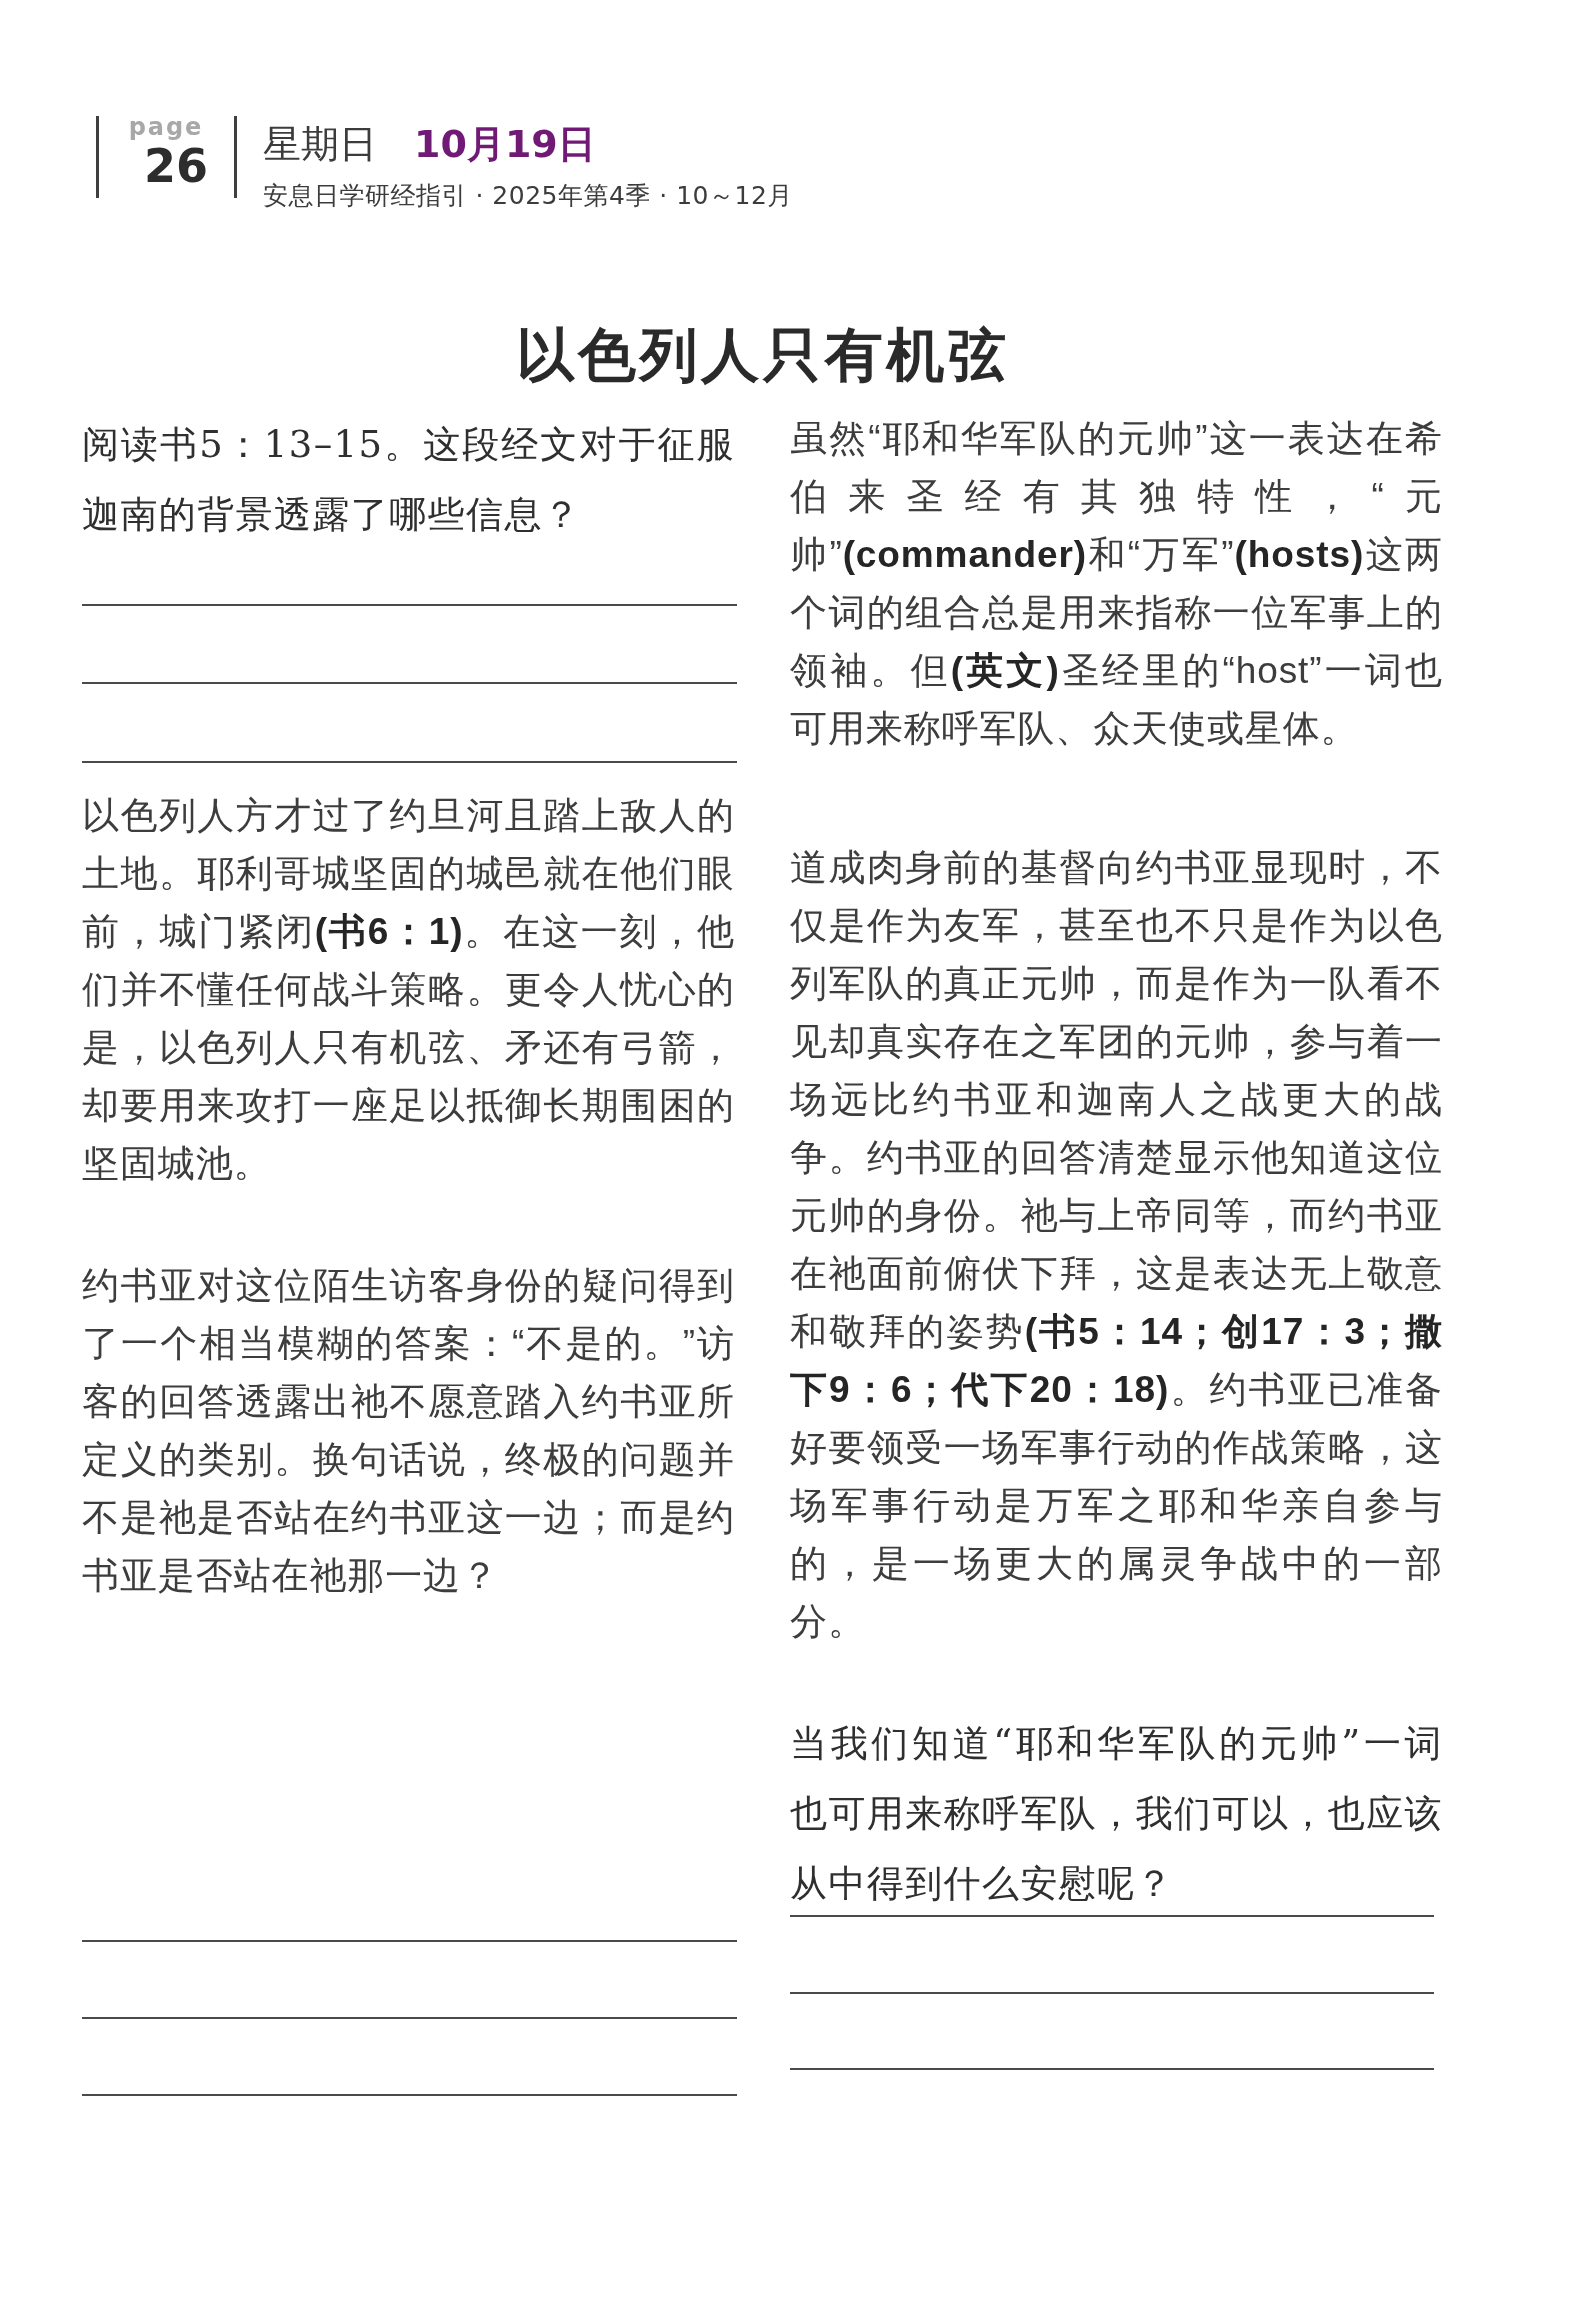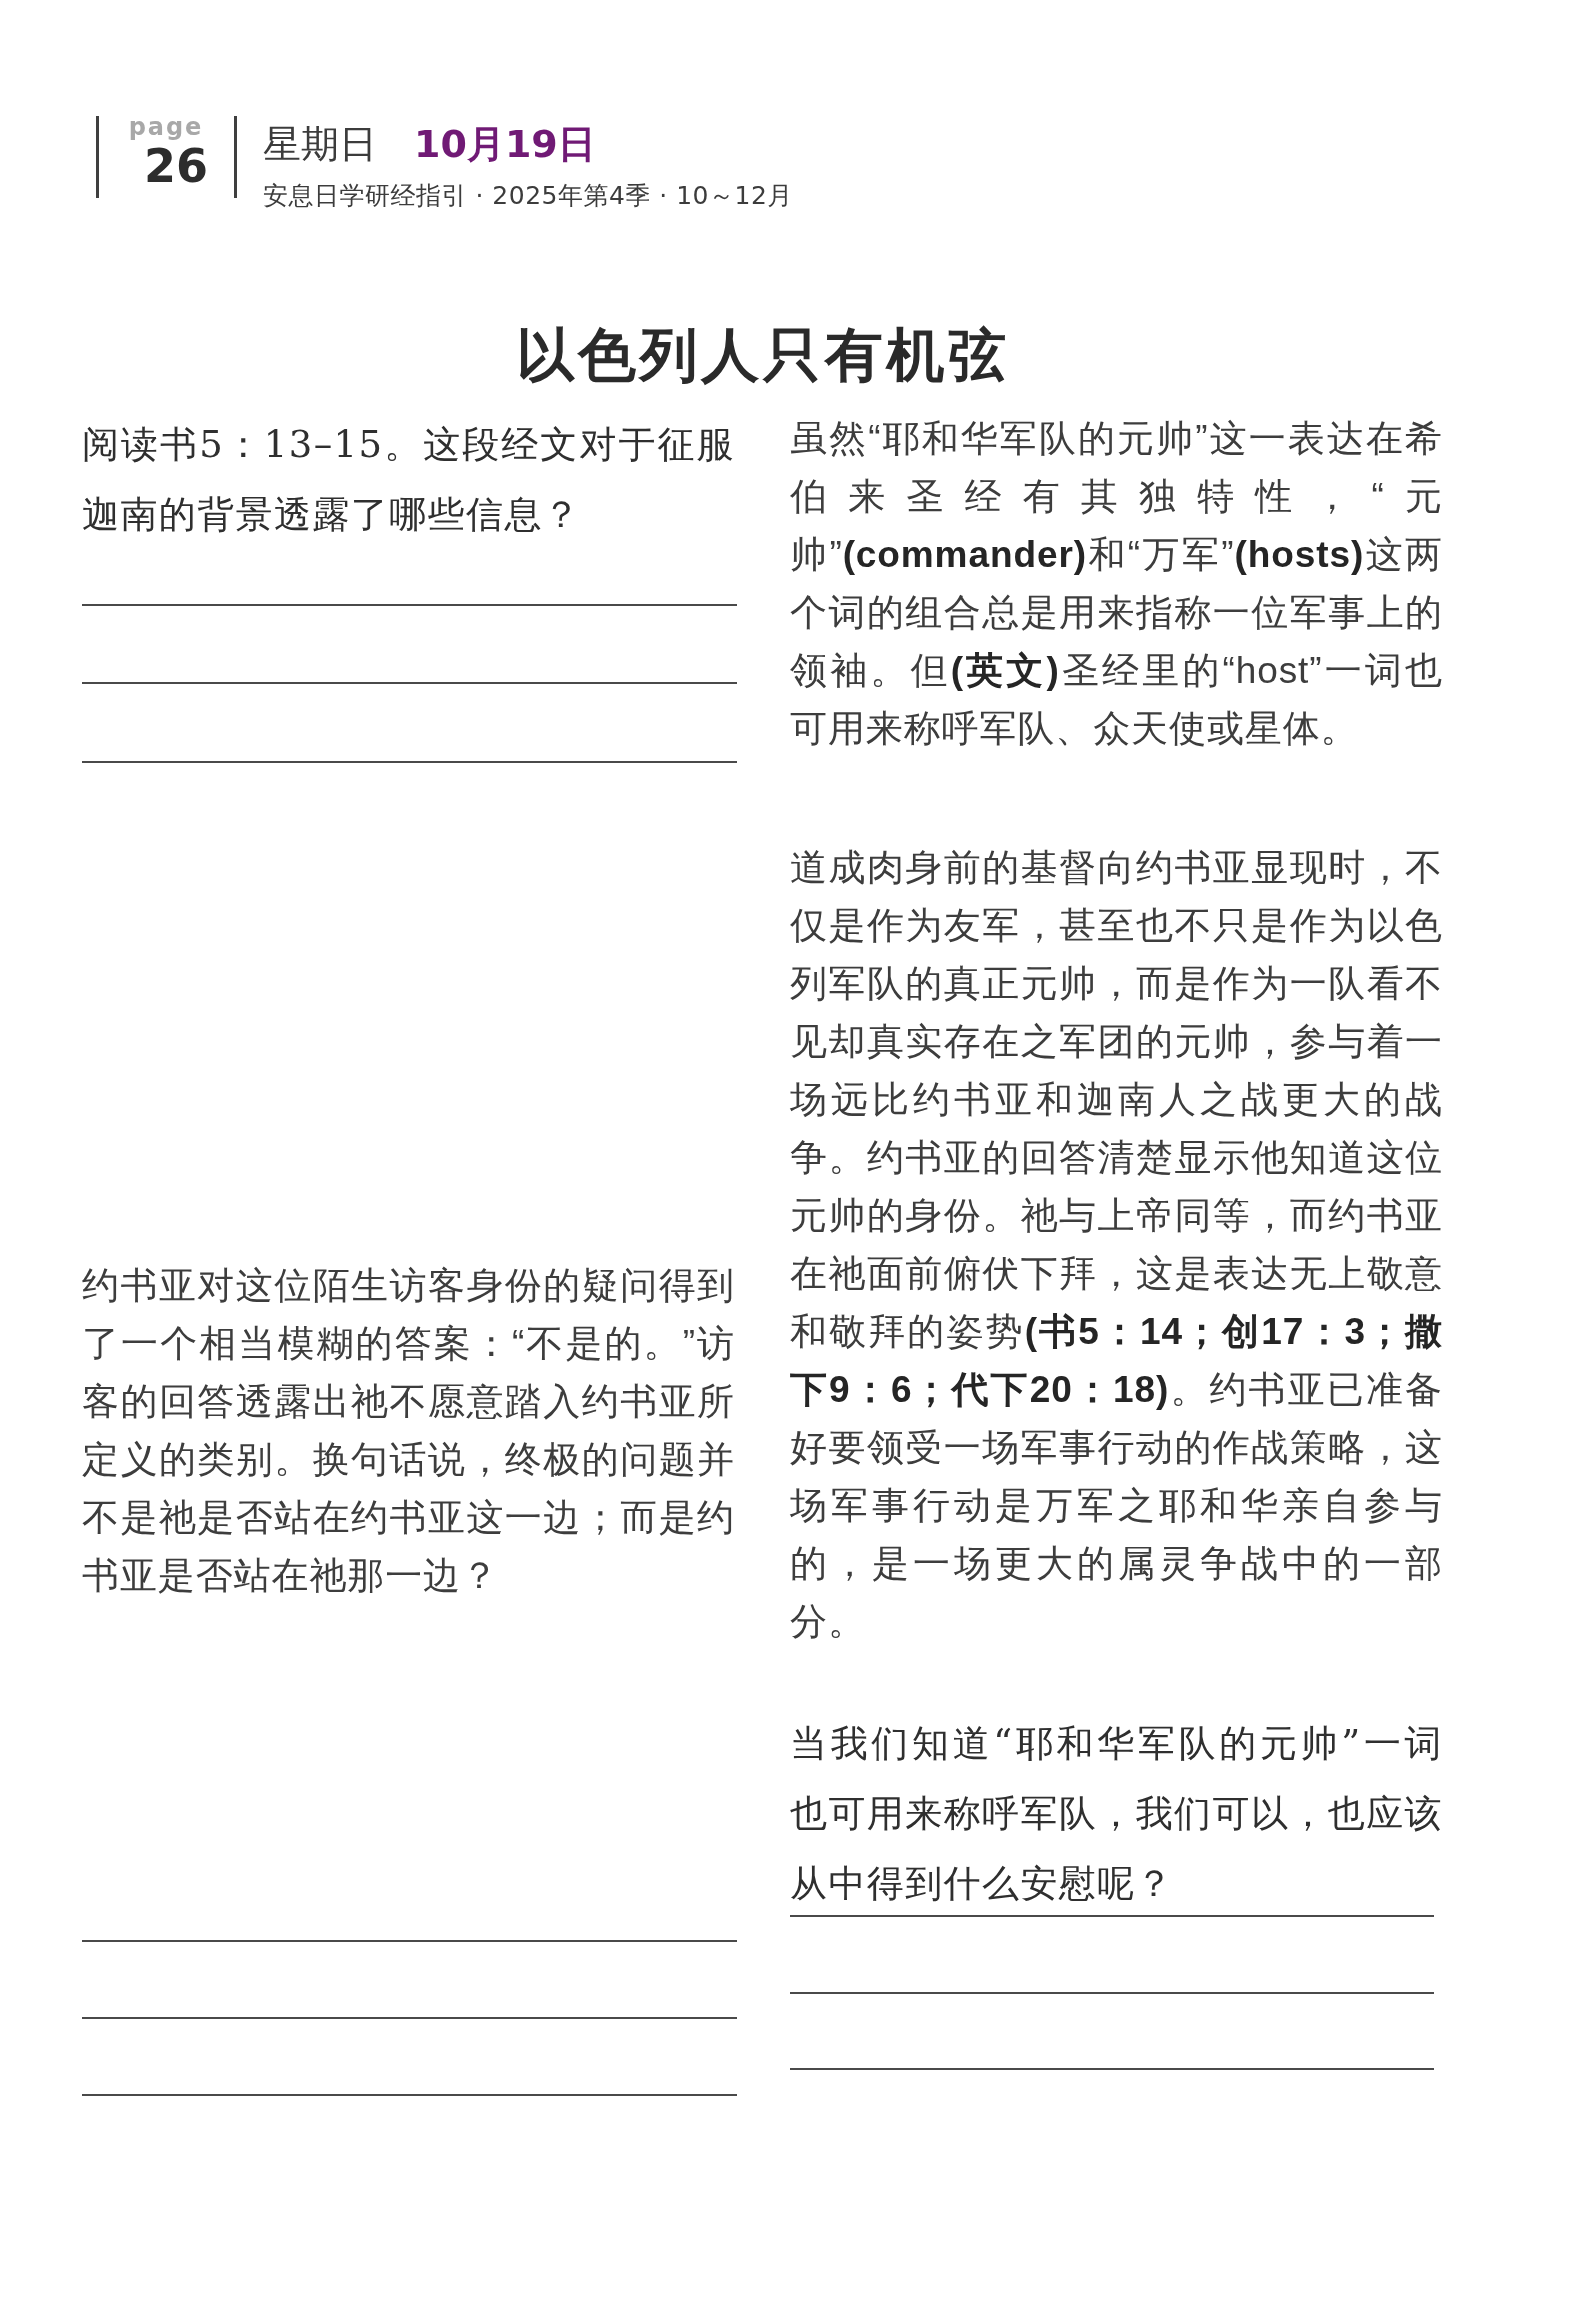--- a/index.html
+++ b/index.html
@@ -66,20 +66,21 @@
   </div>
 
   <h1 class="lesson-title">以色列人只有机弦</h1>
 
   <div class="tblock kai-q" style="left:82px;top:410px;">阅读书5：13–15。这段经文对于征服迦南的背景透露了哪些信息？</div>
 
   <div class="rule lft" style="top:604px;"></div>
   <div class="rule lft" style="top:682px;"></div>
   <div class="rule lft" style="top:761px;"></div>
 
+  <div class="tblock body-p" style="left:82px;top:787px;"><span>以色列人方才过了约旦河且踏上敌人的土地。耶利哥城坚固的城邑就在他们眼前，城门紧闭</span><span class="bold-run">(书6：1)</span><span>。在这一刻，他们并不懂任何战斗策略。更令人忧心的是，以色列人只有机弦、矛还有弓箭，却要用来攻打一座足以抵御长期围困的坚固城池。</span></div>
 
   <div class="tblock body-p" style="left:82px;top:1257px;">约书亚对这位陌生访客身份的疑问得到了一个相当模糊的答案：“不是的。”访客的回答透露出祂不愿意踏入约书亚所定义的类别。换句话说，终极的问题并不是祂是否站在约书亚这一边；而是约书亚是否站在祂那一边？</div>
 
 
   <div class="rule lft" style="top:1940px;"></div>
   <div class="rule lft" style="top:2017px;"></div>
   <div class="rule lft" style="top:2094px;"></div>
 
   <div class="tblock body-p" style="left:790px;top:410px;"><span>虽然“耶和华军队的元帅”这一表达在希伯来圣经有其独特性，“元帅”</span><span class="bold-run">(commander)</span><span>和“万军”</span><span class="bold-run">(hosts)</span><span>这两个词的组合总是用来指称一位军事上的领袖。但</span><span class="bold-run">(英文)</span><span>圣经里的“host”一词也可用来称呼军队、众天使或星体。</span></div>
 

